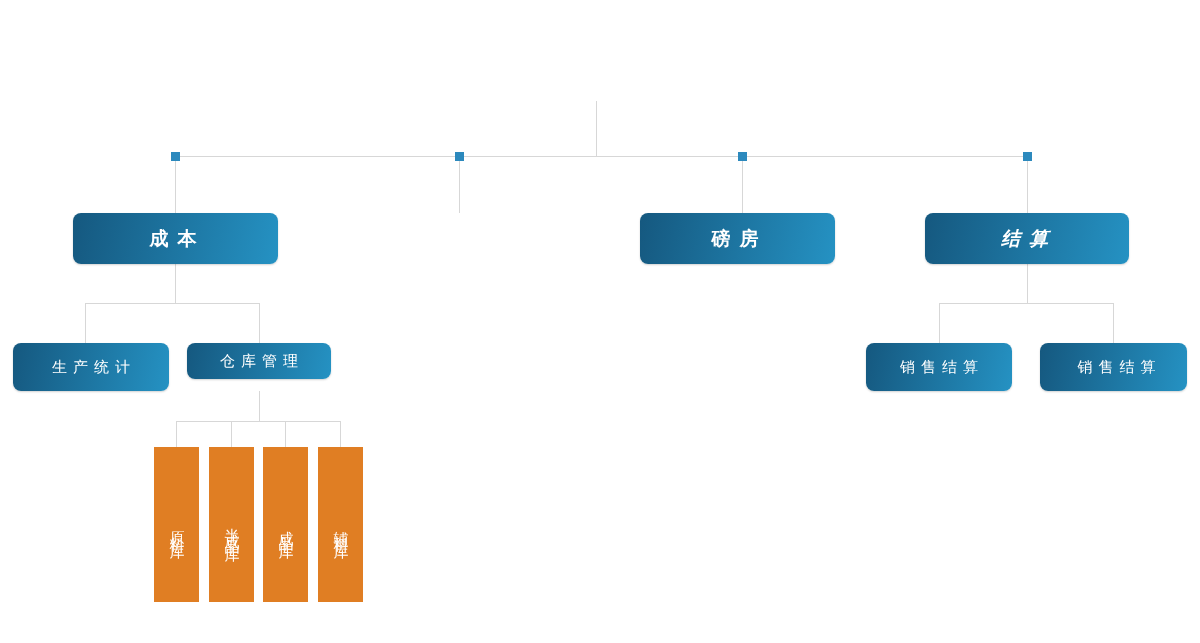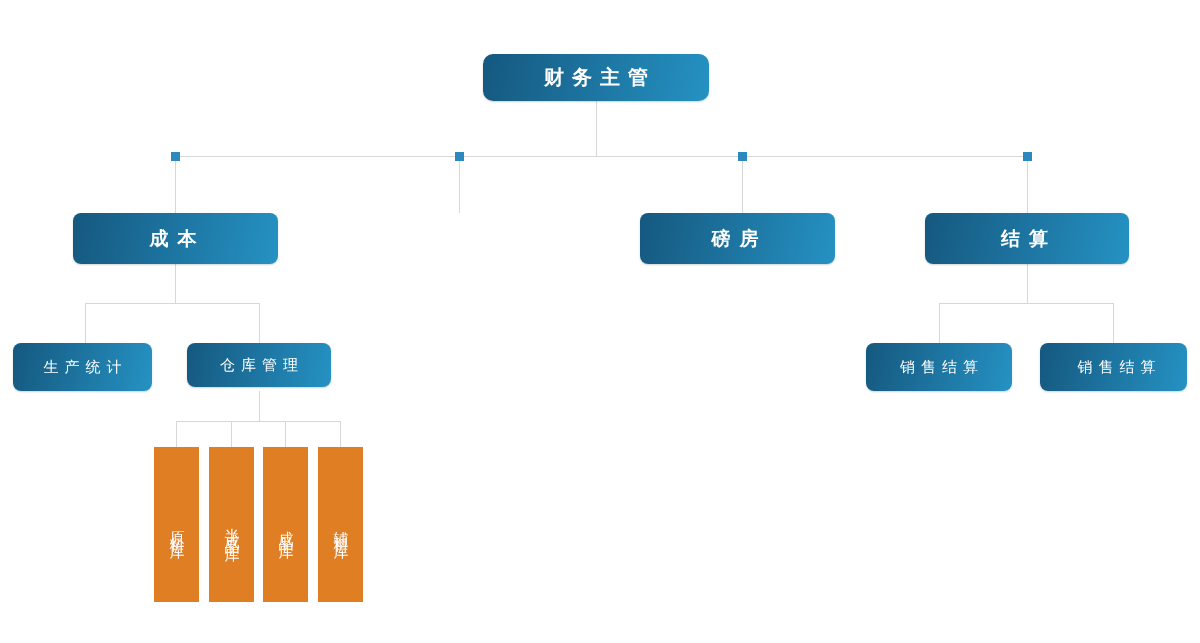--- a/index.html
+++ b/index.html
@@ -87,38 +87,35 @@
   <i class="cn" style="left:176px;top:421px;width:1px;height:26px;"></i>
   <i class="cn" style="left:231px;top:421px;width:1px;height:26px;"></i>
   <i class="cn" style="left:285px;top:421px;width:1px;height:26px;"></i>
   <i class="cn" style="left:340px;top:421px;width:1px;height:26px;"></i>
 
   <i class="cn" style="left:1027px;top:264px;width:1px;height:39px;"></i>
   <i class="cn" style="left:939px;top:303px;width:174px;height:1px;"></i>
   <i class="cn" style="left:939px;top:303px;width:1px;height:40px;"></i>
   <i class="cn" style="left:1113px;top:303px;width:1px;height:40px;"></i>
 
-  <div class="node root" style="left:483px;top:54px;width:226px;height:47px;">
-    <span>财务主管</span>
-  </div>
 
   <div class="node lvl2" style="left:73px;top:213px;width:205px;height:51px;">
     <span>成本</span>
   </div>
   <div class="node lvl2" style="left:640px;top:213px;width:195px;height:51px;">
     <span>磅房</span>
   </div>
-  <div class="node lvl2" style="left:925px;top:213px;width:204px;height:51px;">
+  <div class="node lvl2" style="left:925px;top:213px;width:204px;height:51px;font-style:italic;">
     <span>结算</span>
   </div>
 
-  <div class="node lvl3" style="left:13px;top:343px;width:139px;height:48px;">
+  <div class="node lvl3" style="left:13px;top:343px;width:156px;height:48px;">
     <span>生产统计</span>
   </div>
-  <div class="node lvl3" style="left:187px;top:343px;width:144px;height:44px;">
+  <div class="node lvl3" style="left:187px;top:343px;width:144px;height:36px;">
     <span>仓库管理</span>
   </div>
 
   <div class="node lvl3" style="left:866px;top:343px;width:146px;height:48px;">
     <span>销售结算</span>
   </div>
   <div class="node lvl3" style="left:1040px;top:343px;width:147px;height:48px;padding-left:12px;">
     <span>销售结算</span>
   </div>
 

